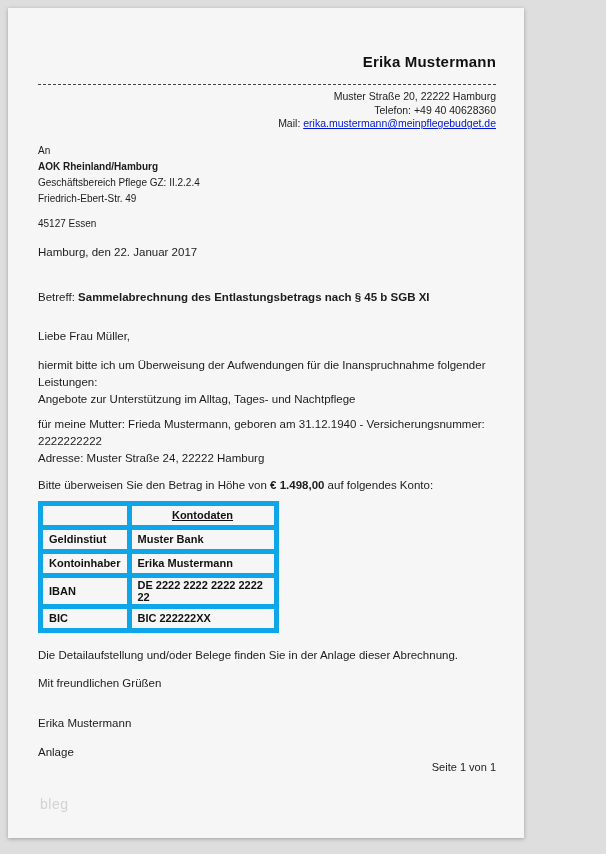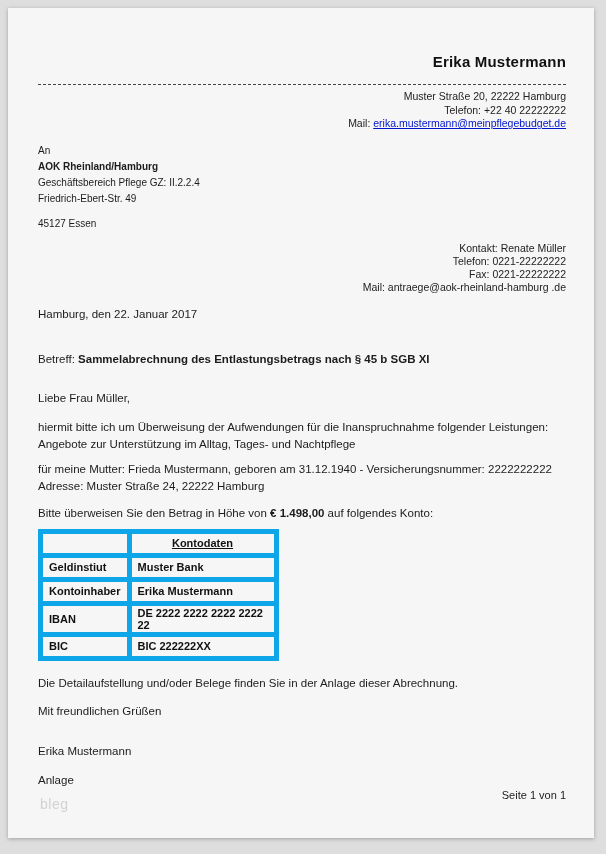--- a/index.html
+++ b/index.html
@@ -8,21 +8,21 @@
     width: 606px;
     height: 854px;
     background: #dedede;
     font-family: "Liberation Sans", sans-serif;
     overflow: hidden;
   }
   .page {
     position: absolute;
     left: 8px;
     top: 8px;
-    width: 586px;
+    width: 516px;
     height: 830px;
     background: #f6f6f6;
     box-shadow: 0 1px 4px rgba(0,0,0,0.28);
   }
   .content {
     position: relative;
     height: 100%;
     box-sizing: border-box;
     padding: 0 28px 0 30px;
     color: #1c1c1c;
@@ -120,39 +120,33 @@
 
 <div class="page">
   <div class="content">
 
     <div class="title">Erika Mustermann</div>
 
     <div class="divider"></div>
 
     <div class="sender-info">
       <div>Muster Straße 20, 22222 Hamburg</div>
-      <div>Telefon: +22 40 22222222</div>
+      <div>Telefon: +49 40 40628360</div>
       <div><span>Mail: </span><span class="mail-link">erika.mustermann@meinpflegebudget.de</span></div>
     </div>
 
     <div class="recipient">
       <div>An</div>
       <div class="bold">AOK Rheinland/Hamburg</div>
       <div>Geschäftsbereich Pflege GZ: II.2.2.4</div>
       <div>Friedrich-Ebert-Str. 49</div>
       <div class="gap"></div>
       <div>45127 Essen</div>
     </div>
 
-    <div class="contact">
-      <div>Kontakt: Renate Müller</div>
-      <div>Telefon: 0221-22222222</div>
-      <div>Fax: 0221-22222222</div>
-      <div>Mail: antraege@aok-rheinland-hamburg .de</div>
-    </div>
 
     <div class="line date-line">Hamburg, den 22. Januar 2017</div>
 
     <div class="line subject-line"><span>Betreff: </span><span class="bold">Sammelabrechnung des Entlastungsbetrags nach § 45 b SGB XI</span></div>
 
     <div class="line salutation">Liebe Frau Müller,</div>
 
     <div class="line para1">
       <div>hiermit bitte ich um Überweisung der Aufwendungen für die Inanspruchnahme folgender Leistungen:</div>
       <div>Angebote zur Unterstützung im Alltag, Tages- und Nachtpflege</div>

